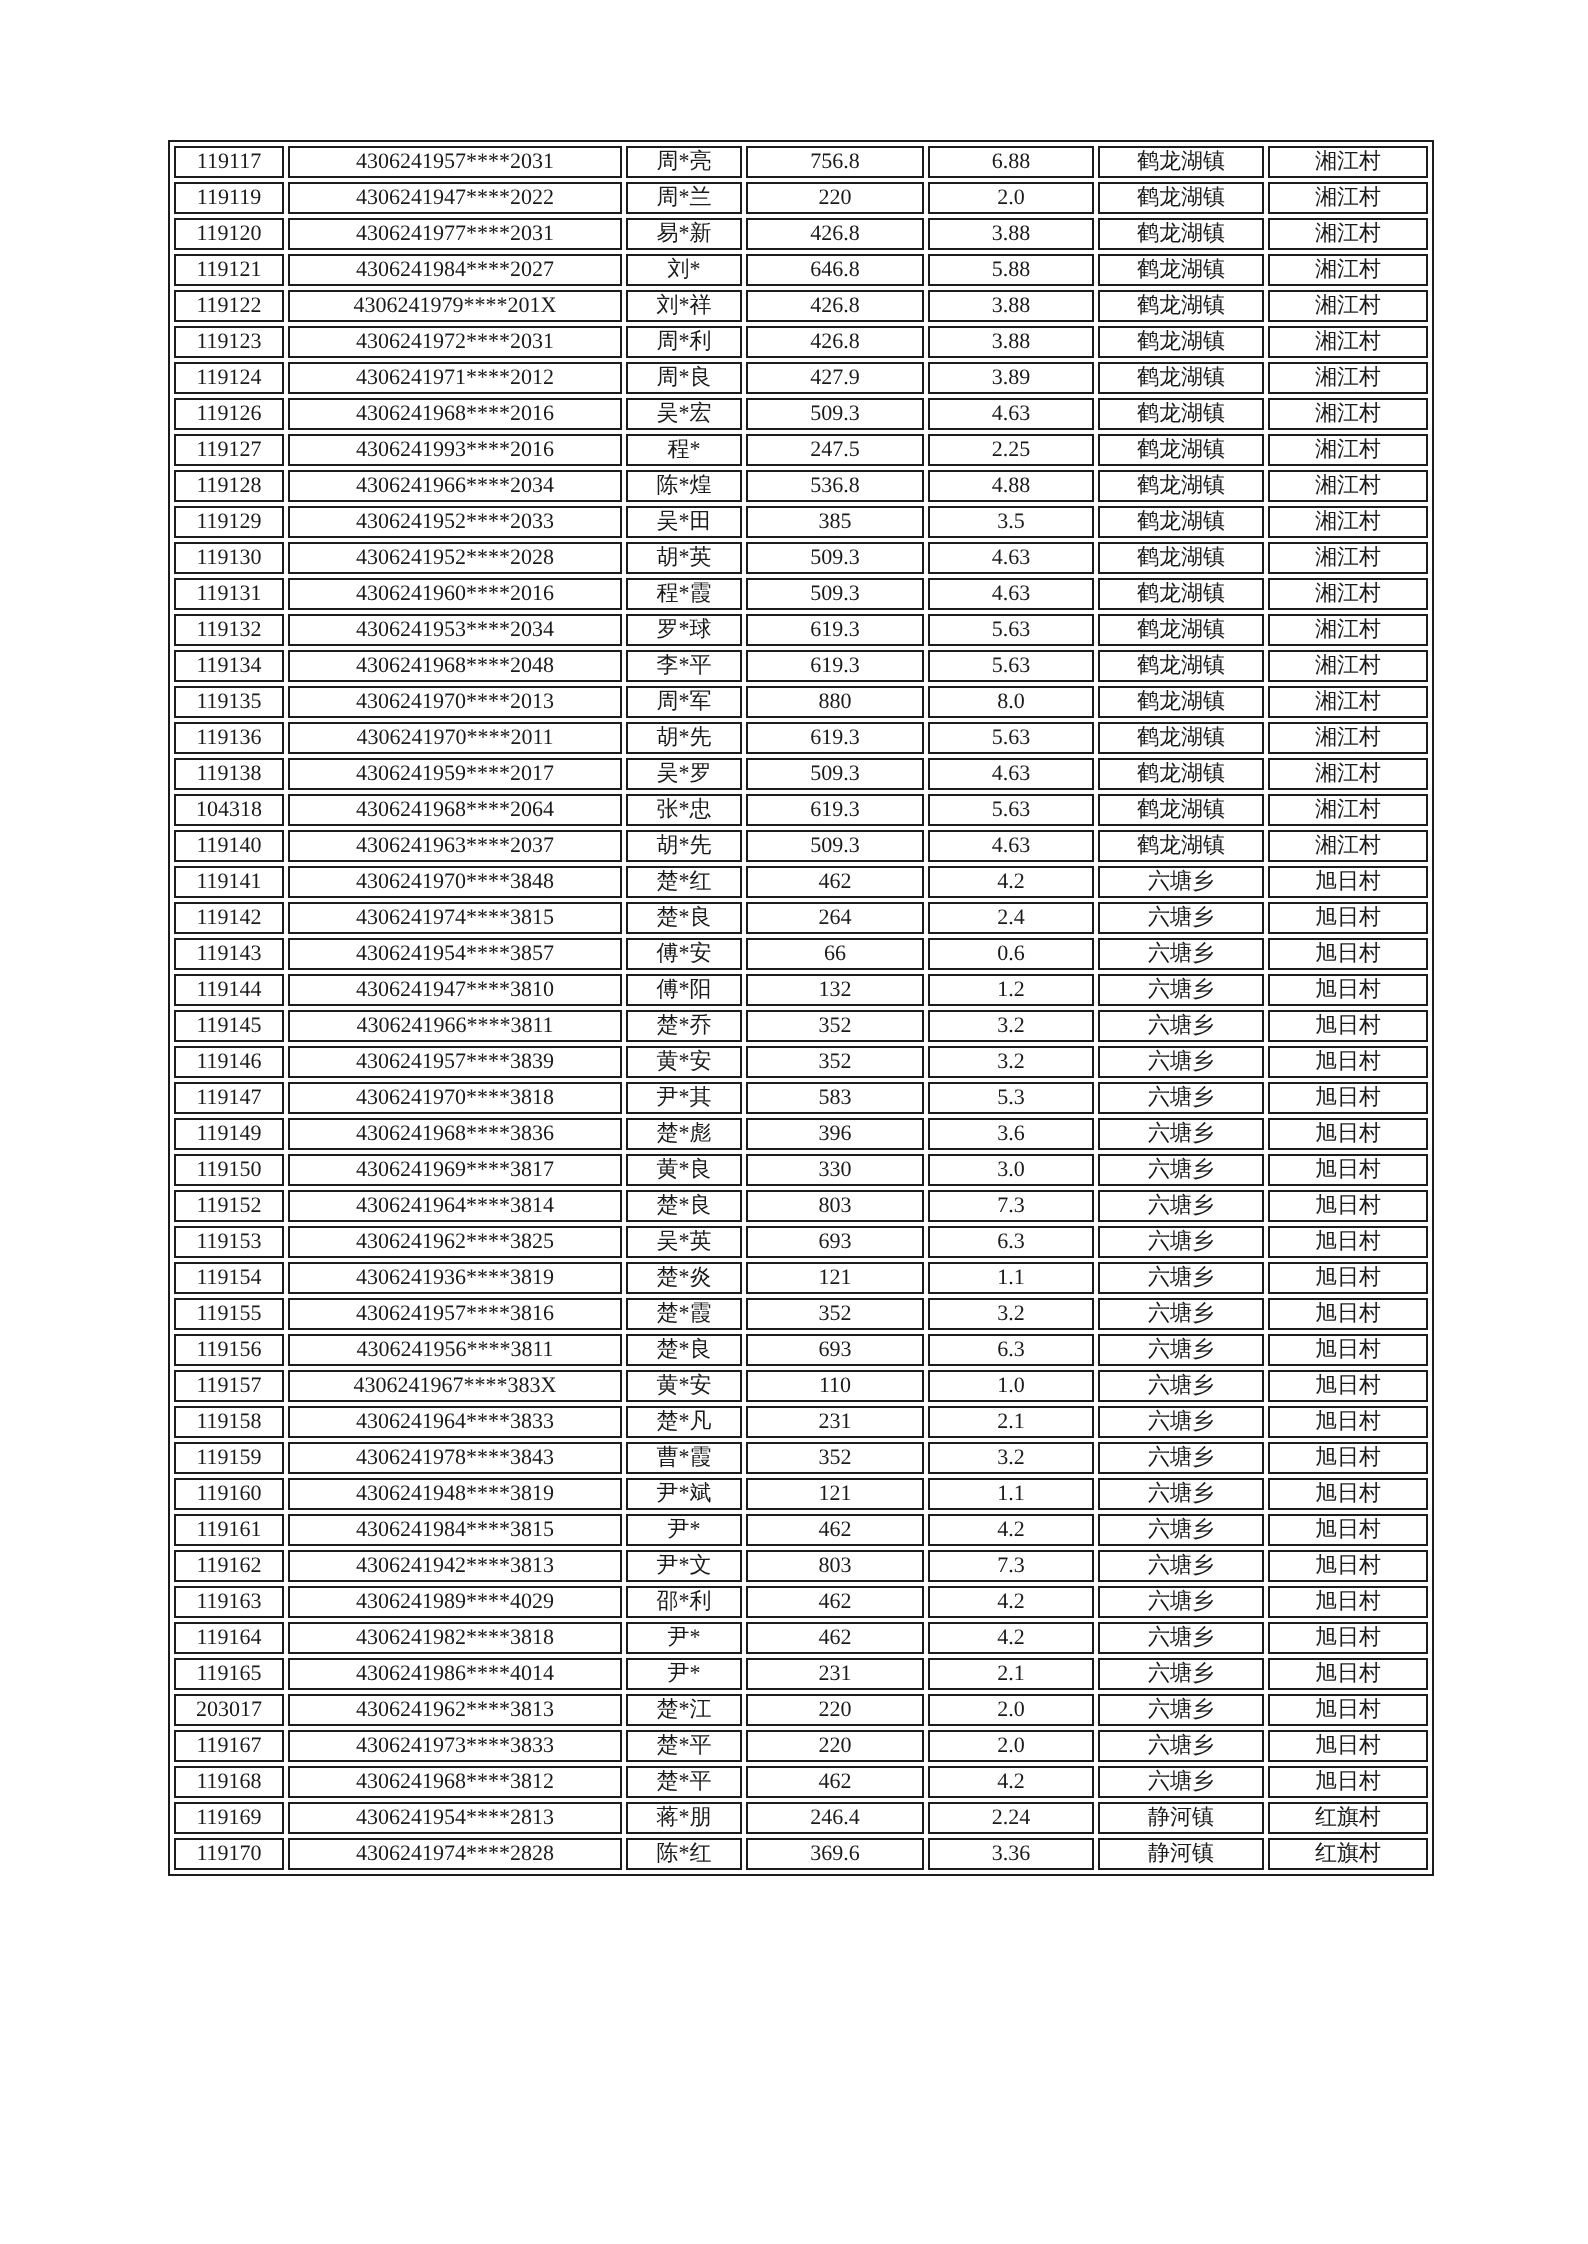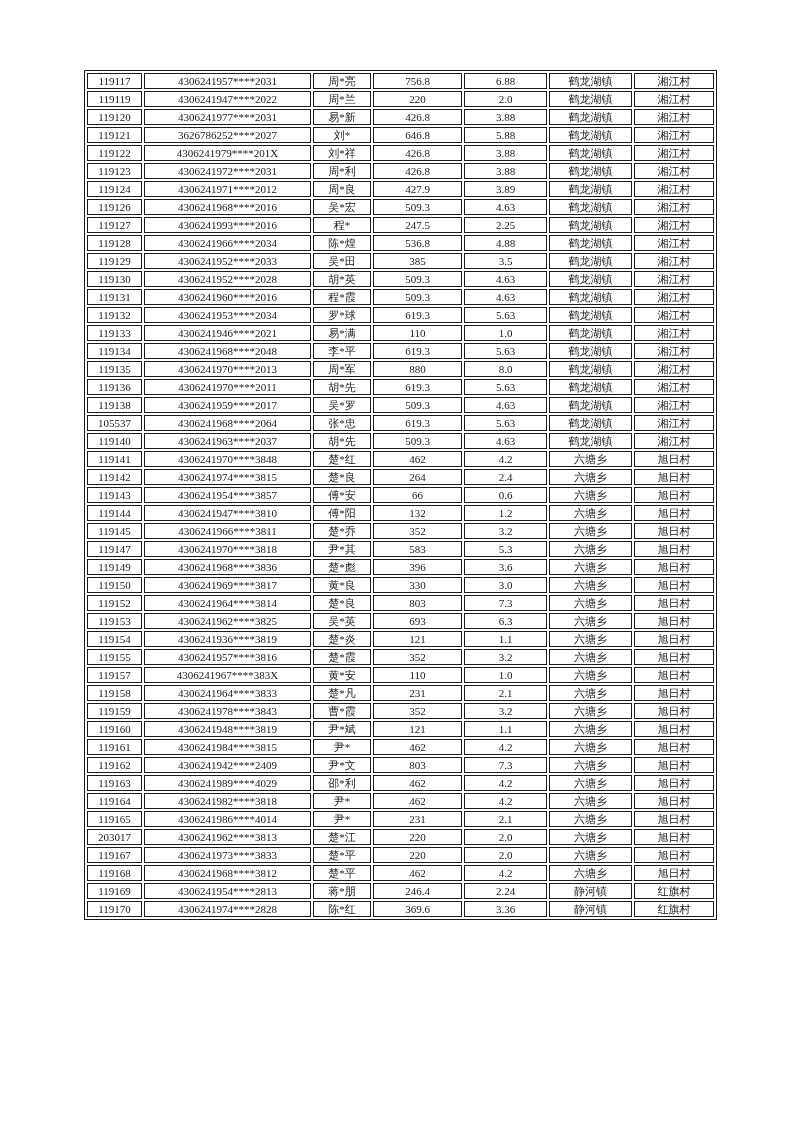--- a/index.html
+++ b/index.html
@@ -83,21 +83,21 @@
           <td>119120</td>
           <td>4306241977****2031</td>
           <td>易*新</td>
           <td>426.8</td>
           <td>3.88</td>
           <td>鹤龙湖镇</td>
           <td>湘江村</td>
         </tr>
         <tr>
           <td>119121</td>
-          <td>3626786252****2027</td>
+          <td>4306241984****2027</td>
           <td>刘*</td>
           <td>646.8</td>
           <td>5.88</td>
           <td>鹤龙湖镇</td>
           <td>湘江村</td>
         </tr>
         <tr>
           <td>119122</td>
           <td>4306241979****201X</td>
           <td>刘*祥</td>
@@ -181,29 +181,20 @@
         <tr>
           <td>119132</td>
           <td>4306241953****2034</td>
           <td>罗*球</td>
           <td>619.3</td>
           <td>5.63</td>
           <td>鹤龙湖镇</td>
           <td>湘江村</td>
         </tr>
         <tr>
-          <td>119133</td>
-          <td>4306241946****2021</td>
-          <td>易*满</td>
-          <td>110</td>
-          <td>1.0</td>
-          <td>鹤龙湖镇</td>
-          <td>湘江村</td>
-        </tr>
-        <tr>
           <td>119134</td>
           <td>4306241968****2048</td>
           <td>李*平</td>
           <td>619.3</td>
           <td>5.63</td>
           <td>鹤龙湖镇</td>
           <td>湘江村</td>
         </tr>
         <tr>
           <td>119135</td>
@@ -226,21 +217,21 @@
         <tr>
           <td>119138</td>
           <td>4306241959****2017</td>
           <td>吴*罗</td>
           <td>509.3</td>
           <td>4.63</td>
           <td>鹤龙湖镇</td>
           <td>湘江村</td>
         </tr>
         <tr>
-          <td>105537</td>
+          <td>104318</td>
           <td>4306241968****2064</td>
           <td>张*忠</td>
           <td>619.3</td>
           <td>5.63</td>
           <td>鹤龙湖镇</td>
           <td>湘江村</td>
         </tr>
         <tr>
           <td>119140</td>
           <td>4306241963****2037</td>
@@ -289,20 +280,29 @@
         <tr>
           <td>119145</td>
           <td>4306241966****3811</td>
           <td>楚*乔</td>
           <td>352</td>
           <td>3.2</td>
           <td>六塘乡</td>
           <td>旭日村</td>
         </tr>
         <tr>
+          <td>119146</td>
+          <td>4306241957****3839</td>
+          <td>黄*安</td>
+          <td>352</td>
+          <td>3.2</td>
+          <td>六塘乡</td>
+          <td>旭日村</td>
+        </tr>
+        <tr>
           <td>119147</td>
           <td>4306241970****3818</td>
           <td>尹*其</td>
           <td>583</td>
           <td>5.3</td>
           <td>六塘乡</td>
           <td>旭日村</td>
         </tr>
         <tr>
           <td>119149</td>
@@ -352,20 +352,29 @@
         <tr>
           <td>119155</td>
           <td>4306241957****3816</td>
           <td>楚*霞</td>
           <td>352</td>
           <td>3.2</td>
           <td>六塘乡</td>
           <td>旭日村</td>
         </tr>
         <tr>
+          <td>119156</td>
+          <td>4306241956****3811</td>
+          <td>楚*良</td>
+          <td>693</td>
+          <td>6.3</td>
+          <td>六塘乡</td>
+          <td>旭日村</td>
+        </tr>
+        <tr>
           <td>119157</td>
           <td>4306241967****383X</td>
           <td>黄*安</td>
           <td>110</td>
           <td>1.0</td>
           <td>六塘乡</td>
           <td>旭日村</td>
         </tr>
         <tr>
           <td>119158</td>
@@ -398,21 +407,21 @@
           <td>119161</td>
           <td>4306241984****3815</td>
           <td>尹*</td>
           <td>462</td>
           <td>4.2</td>
           <td>六塘乡</td>
           <td>旭日村</td>
         </tr>
         <tr>
           <td>119162</td>
-          <td>4306241942****2409</td>
+          <td>4306241942****3813</td>
           <td>尹*文</td>
           <td>803</td>
           <td>7.3</td>
           <td>六塘乡</td>
           <td>旭日村</td>
         </tr>
         <tr>
           <td>119163</td>
           <td>4306241989****4029</td>
           <td>邵*利</td>

